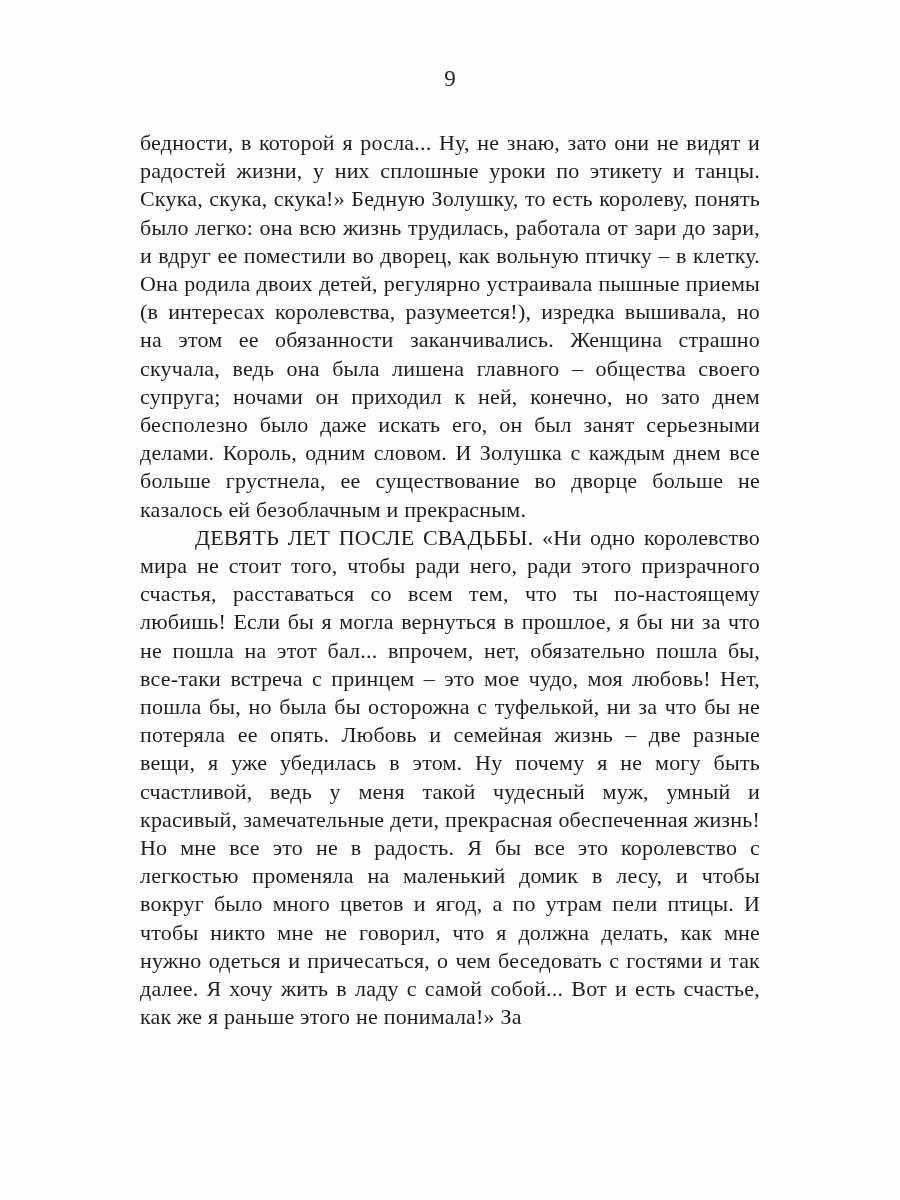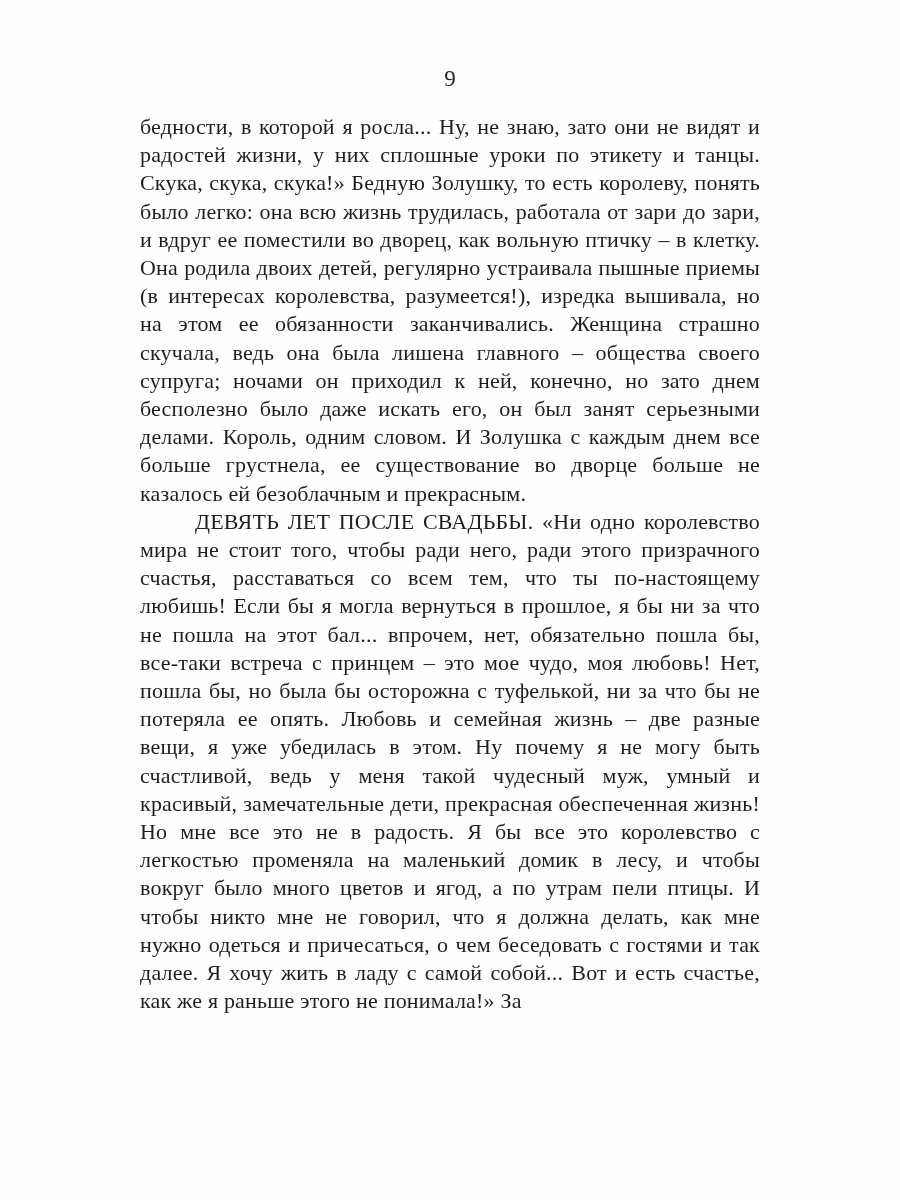--- a/index.html
+++ b/index.html
@@ -20,21 +20,21 @@
   .page-number {
     text-align: center;
     padding-top: 66px;
     font-size: 23px;
     line-height: 26px;
     color: #242424;
   }
   .text-block {
     position: absolute;
     left: 140px;
-    top: 113px;
+    top: 129px;
     width: 620px;
     text-align: justify;
     font-size: 22px;
     line-height: 28.2px;
     letter-spacing: 0.2px;
     color: #1e1e1e;
   }
   .text-block p {
     margin: 0;
     padding: 0;

